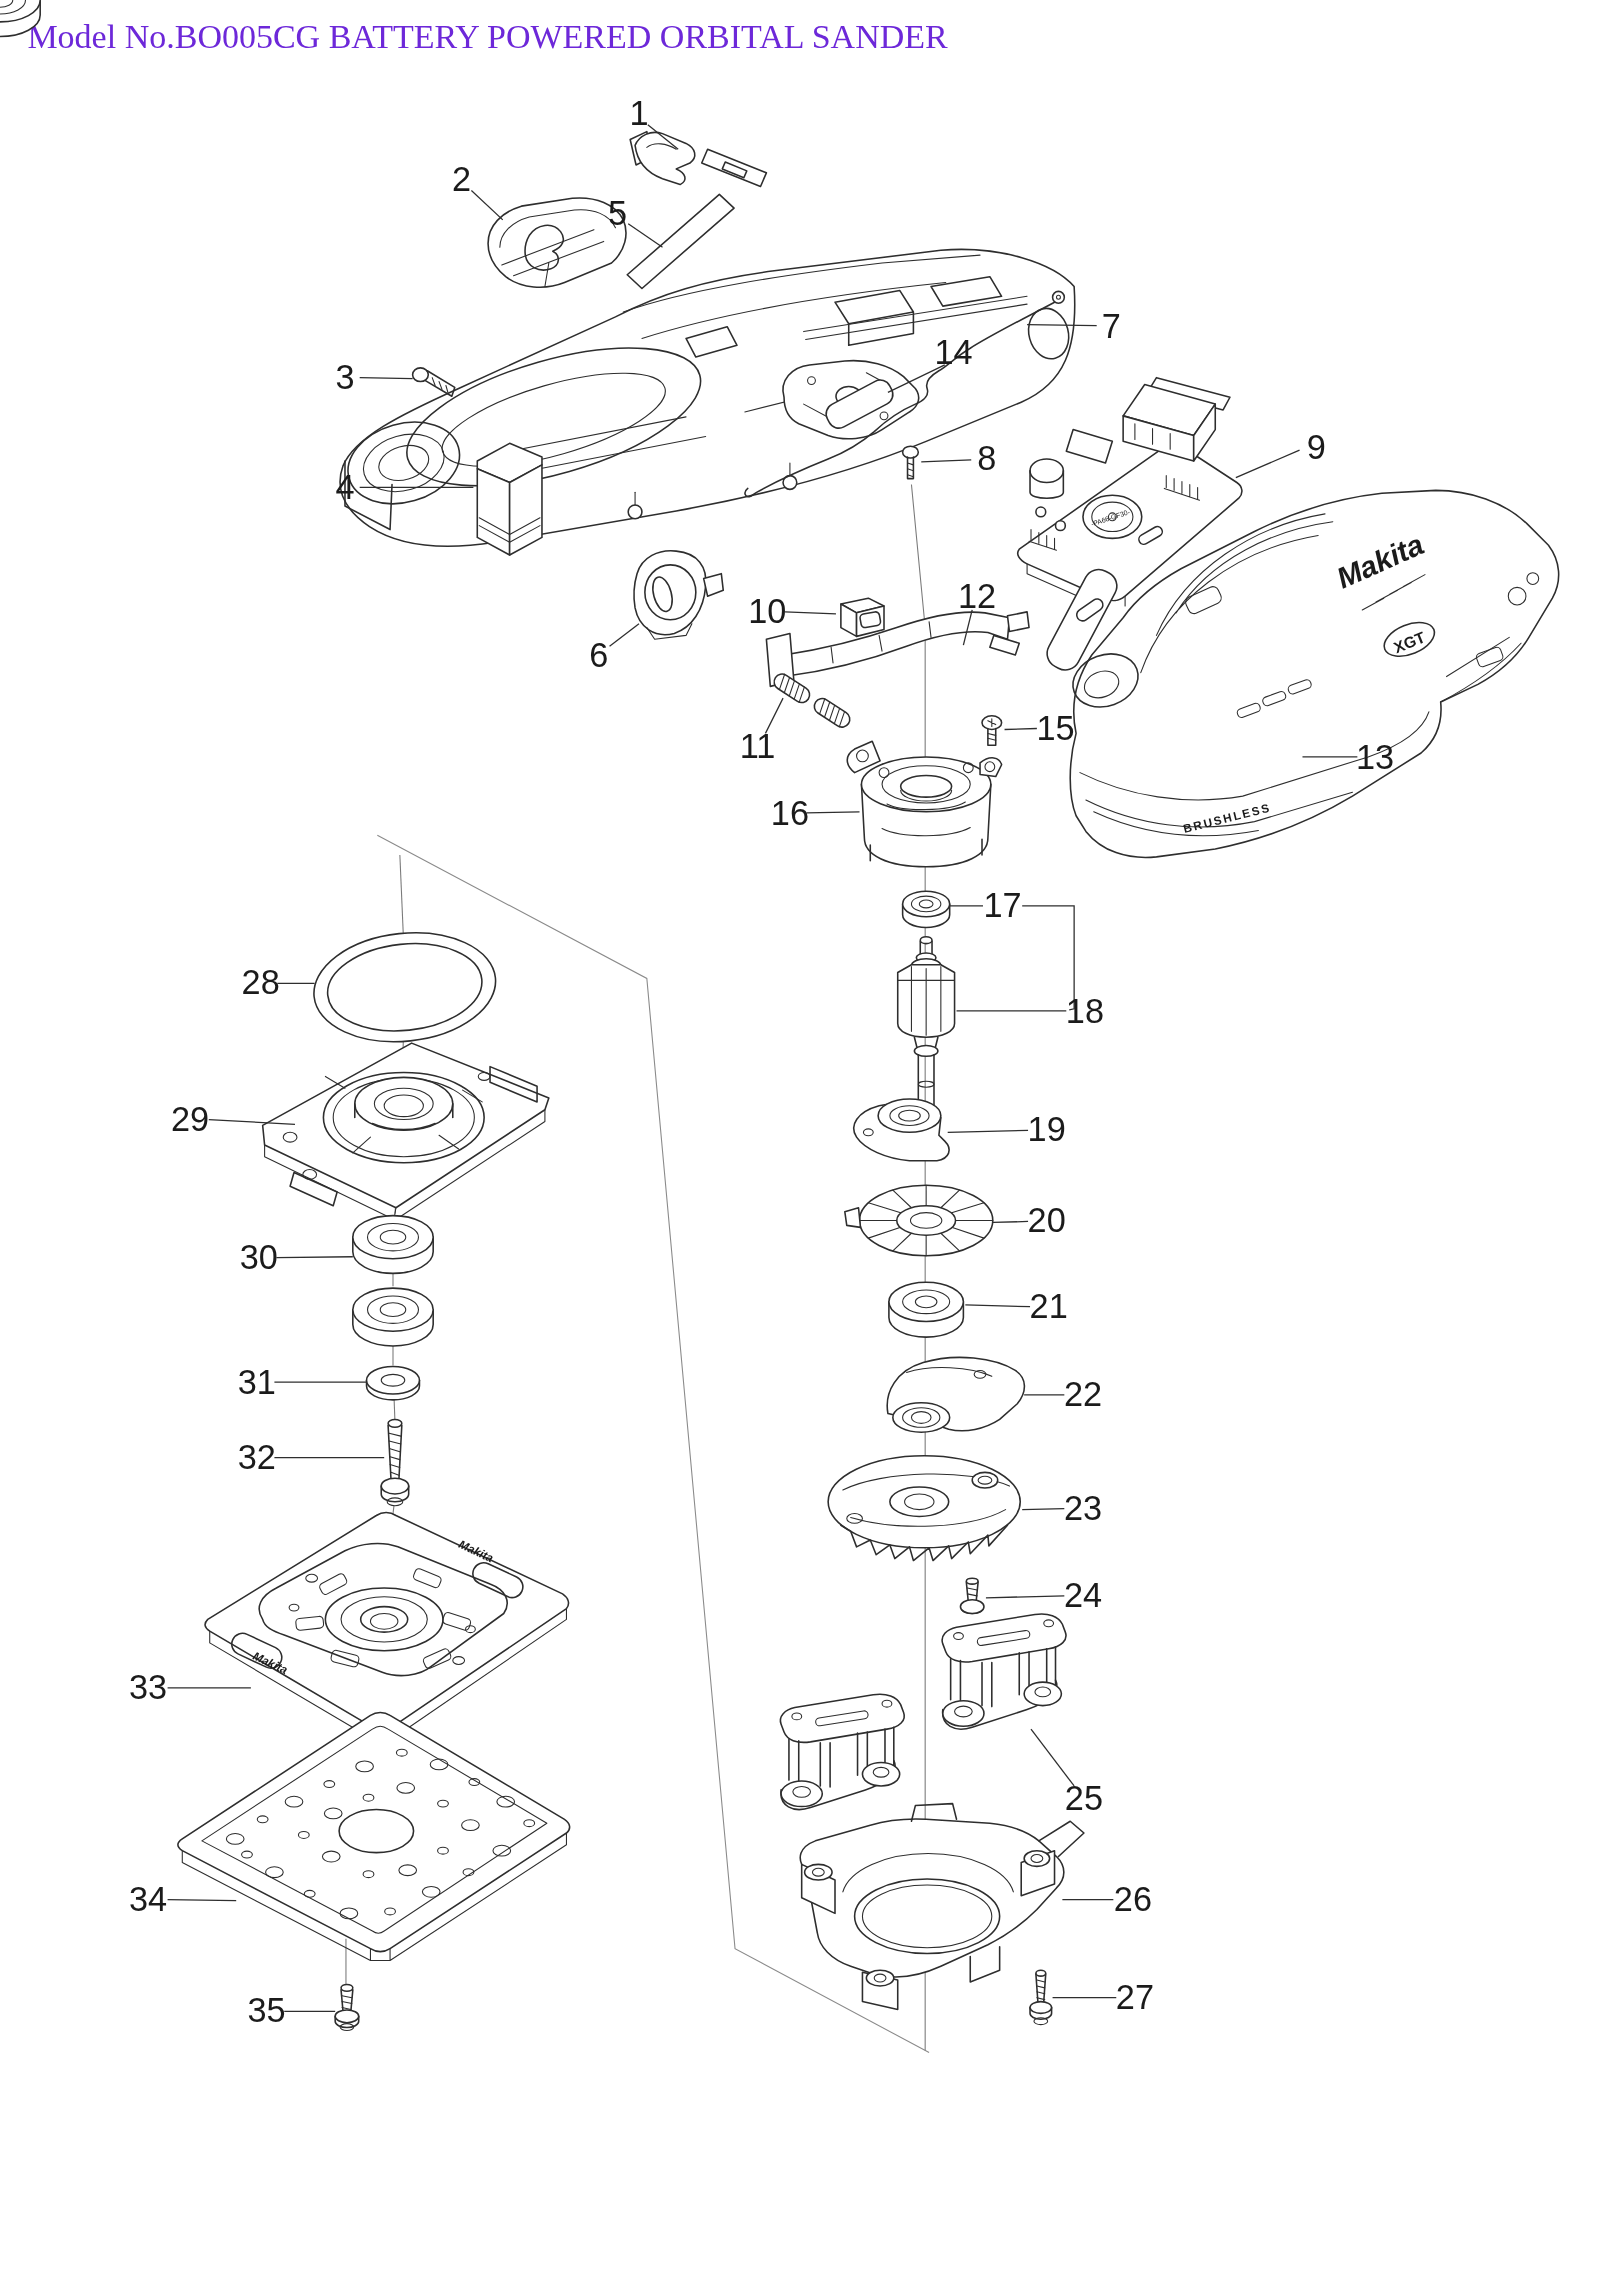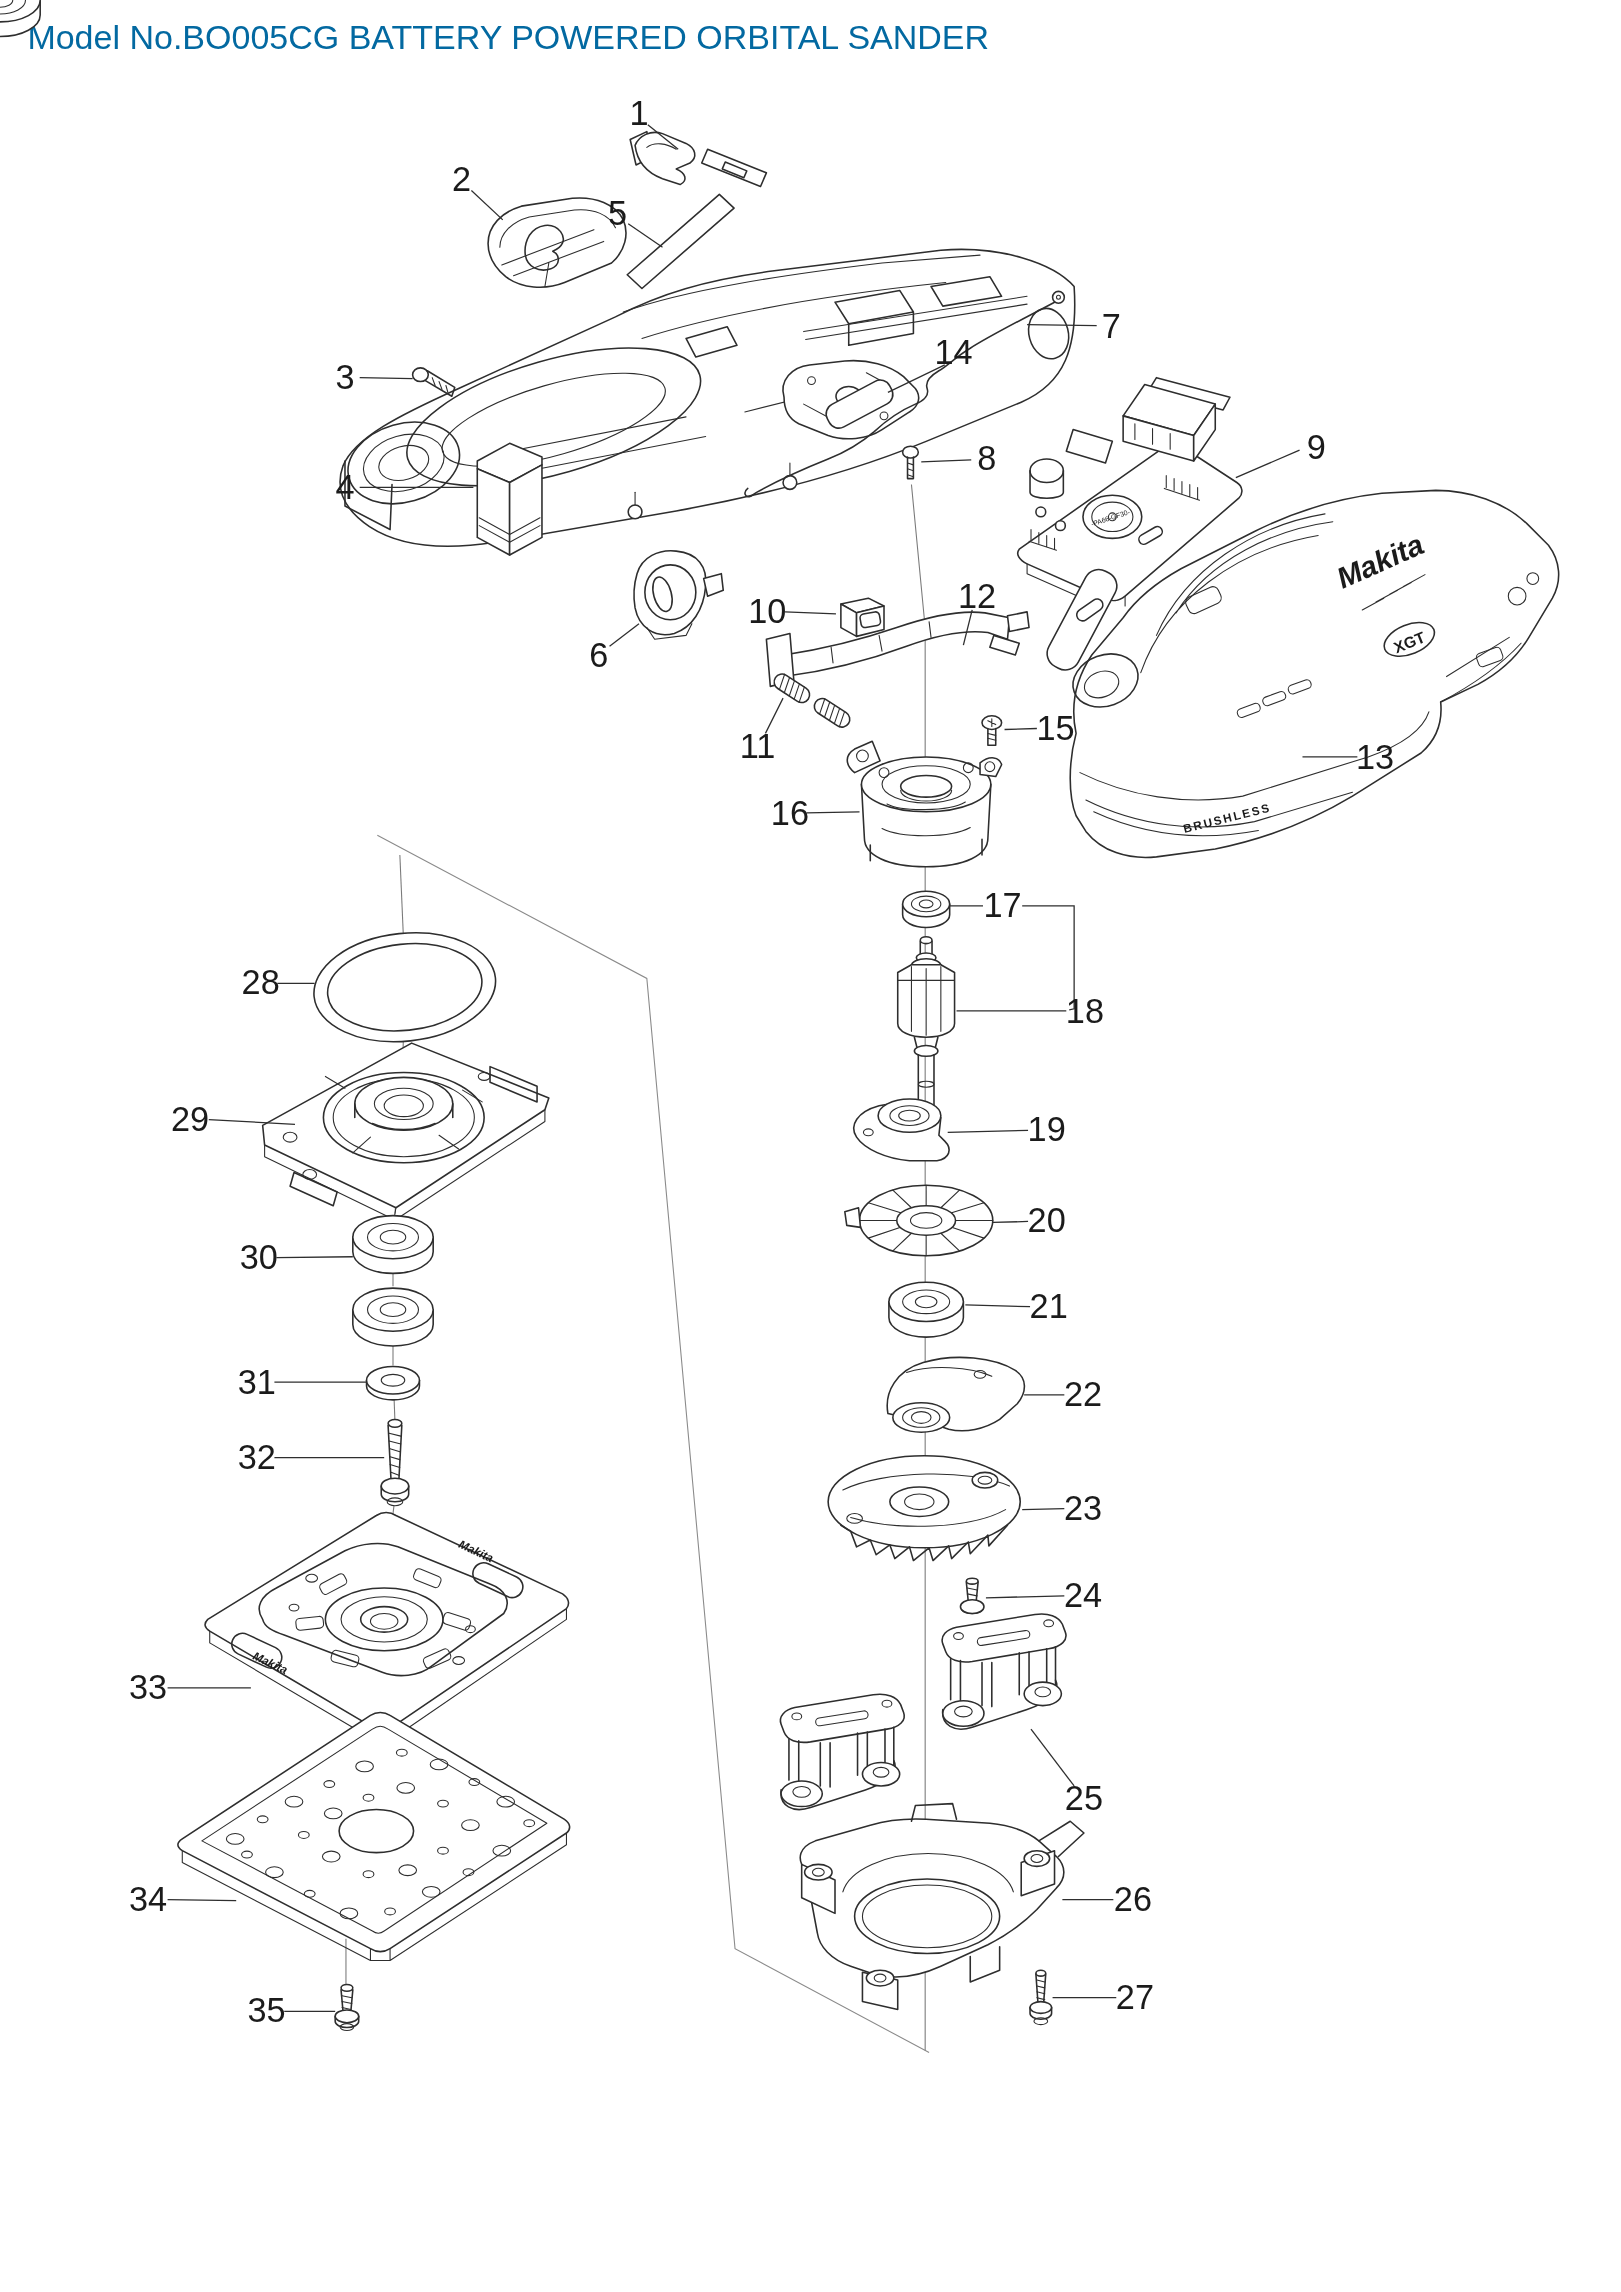--- a/index.html
+++ b/index.html
@@ -1,19 +1,19 @@
 <!DOCTYPE html>
 <html><head>
 <meta charset="utf-8">
 <style>
   html,body{margin:0;padding:0;background:#e8e8e8;}
   .page{position:relative;width:1621px;height:2293px;background:#ffffff;margin:0 auto;overflow:hidden;
         font-family:"Liberation Sans",sans-serif;}
-  .title{position:absolute;left:27.4px;top:17.6px;font-size:34px;color:#0369a1;letter-spacing:0px;
-         font-family:Liberation Sans, sans-serif;}
+  .title{position:absolute;left:27.4px;top:17.6px;font-size:34px;color:#6d28d9;letter-spacing:0px;
+         font-family:Liberation Serif, serif;}
   svg{position:absolute;left:0;top:0;}
   
   .p  {stroke:#2e2e2e;stroke-width:1.6;fill:#ffffff;stroke-linejoin:round;stroke-linecap:round;}
   .pn {stroke:#2e2e2e;stroke-width:1.6;fill:none;stroke-linejoin:round;stroke-linecap:round;}
   .pt {stroke:#2e2e2e;stroke-width:1.1;fill:none;stroke-linejoin:round;stroke-linecap:round;}
   .axis{stroke:#7a7a7a;stroke-width:1.1;fill:none;}
   .construct{stroke:#8a8a8a;stroke-width:1.1;fill:none;}
   .callout{font-family:"Liberation Sans",sans-serif;font-size:35px;fill:#1b1b1b;text-anchor:middle;}
   .leader{fill:none;stroke:#2e2e2e;stroke-width:1.3;}
   .inscription{font-family:"Liberation Sans",sans-serif;fill:#1b1b1b;text-anchor:middle;}

